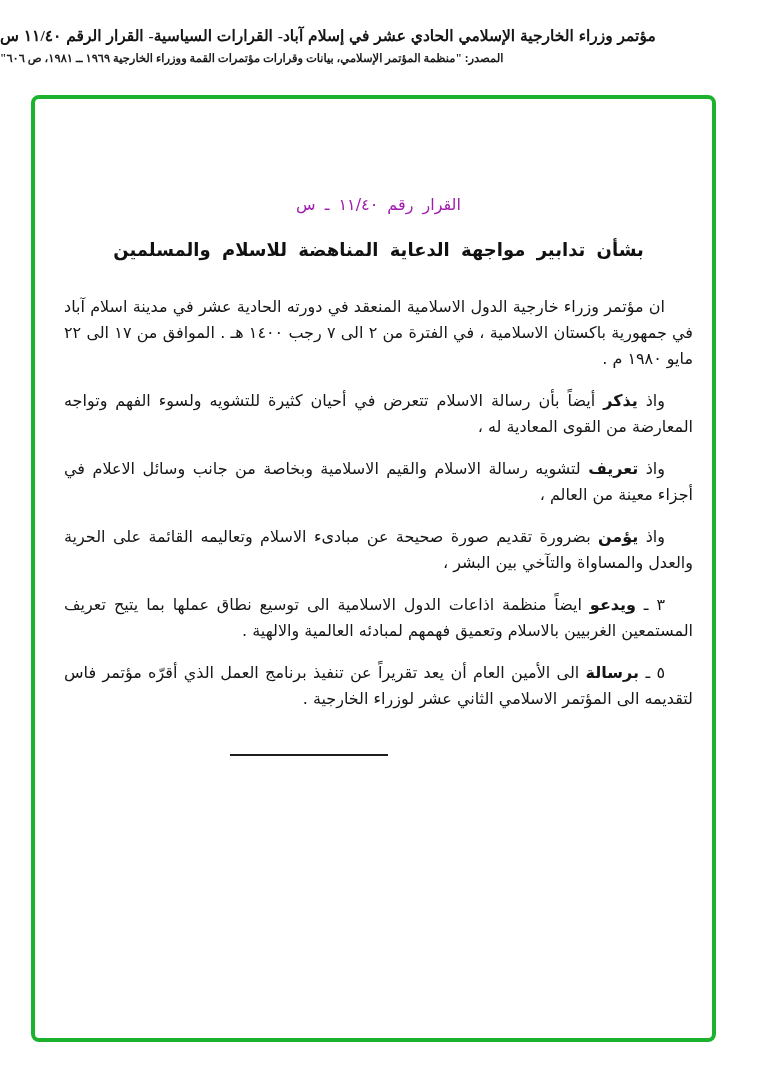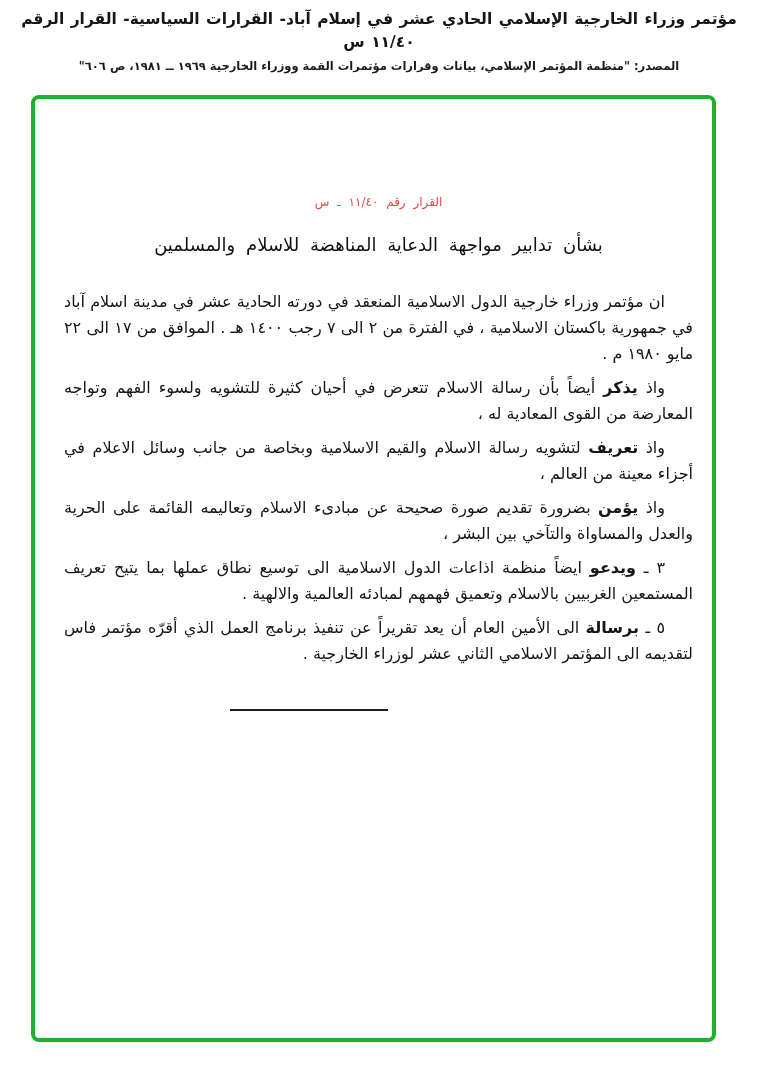--- a/index.html
+++ b/index.html
@@ -6,22 +6,23 @@
   .page{
     position:relative;
     width:758px;height:1078px;
     background:#ffffff;
     overflow:hidden;
     font-family:"DejaVu Sans",sans-serif;
     color:#161616;
   }
   .top-header{
     position:absolute;
-    top:8px;left:0;right:0;
-    text-align:center;
+    top:24px;left:0;right:0;
+    text-align:left;
+    font-family:Liberation Serif, serif;
   }
   .h1{
     font-size:15.5px;
     font-weight:bold;
     line-height:1.5;
     word-spacing:1px;
   }
   .h2{
     font-size:11.5px;
     font-weight:bold;
@@ -37,40 +38,40 @@
     border-radius:8px;
     background:#ffffff;
   }
   .doc{
     box-sizing:border-box;
     width:100%;height:100%;
     padding:96px 19px 0 29px;
   }
   .title{
     text-align:center;
-    font-size:12px;
+    font-size:16px;
     word-spacing:4px;
-    color:#ef4444;
+    color:#a21caf;
   }
   .subtitle{
     text-align:center;
     font-size:18px;
-    font-weight:normal;
+    font-weight:bold;
     word-spacing:5px;
     margin-top:25px;
     color:#111;
   }
   .body{
     margin-top:34px;
     font-size:16px;
     line-height:26px;
     text-align:justify;
   }
   .body p.para{
-    margin:0 0 8px 0;
+    margin:16px 0 8px 0;
     text-indent:28px;
   }
   .body p.para b{font-weight:bold;}
   .divider{
     width:158px;
     border-top:2px solid #1e1e1e;
     margin:42px auto 0 auto;
     transform:translateX(-70px);
   }
 </style>

